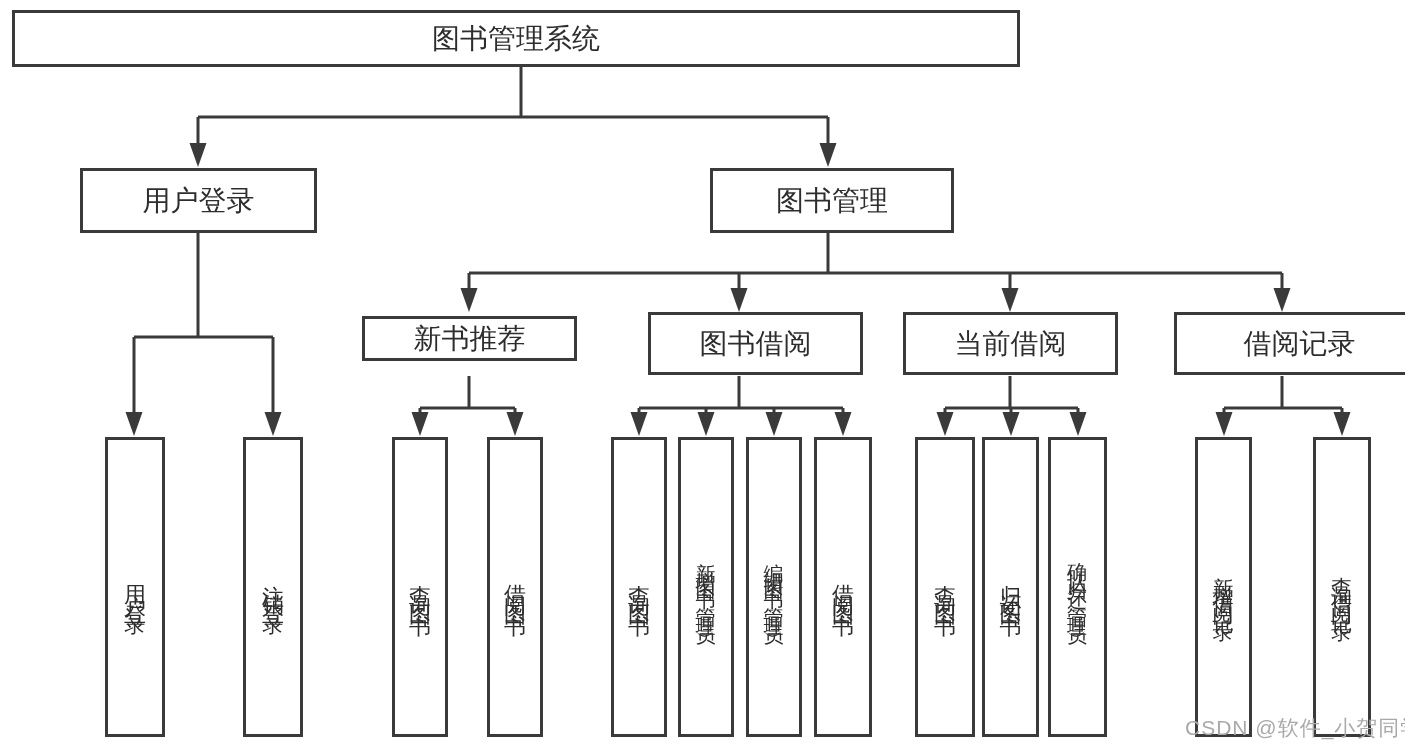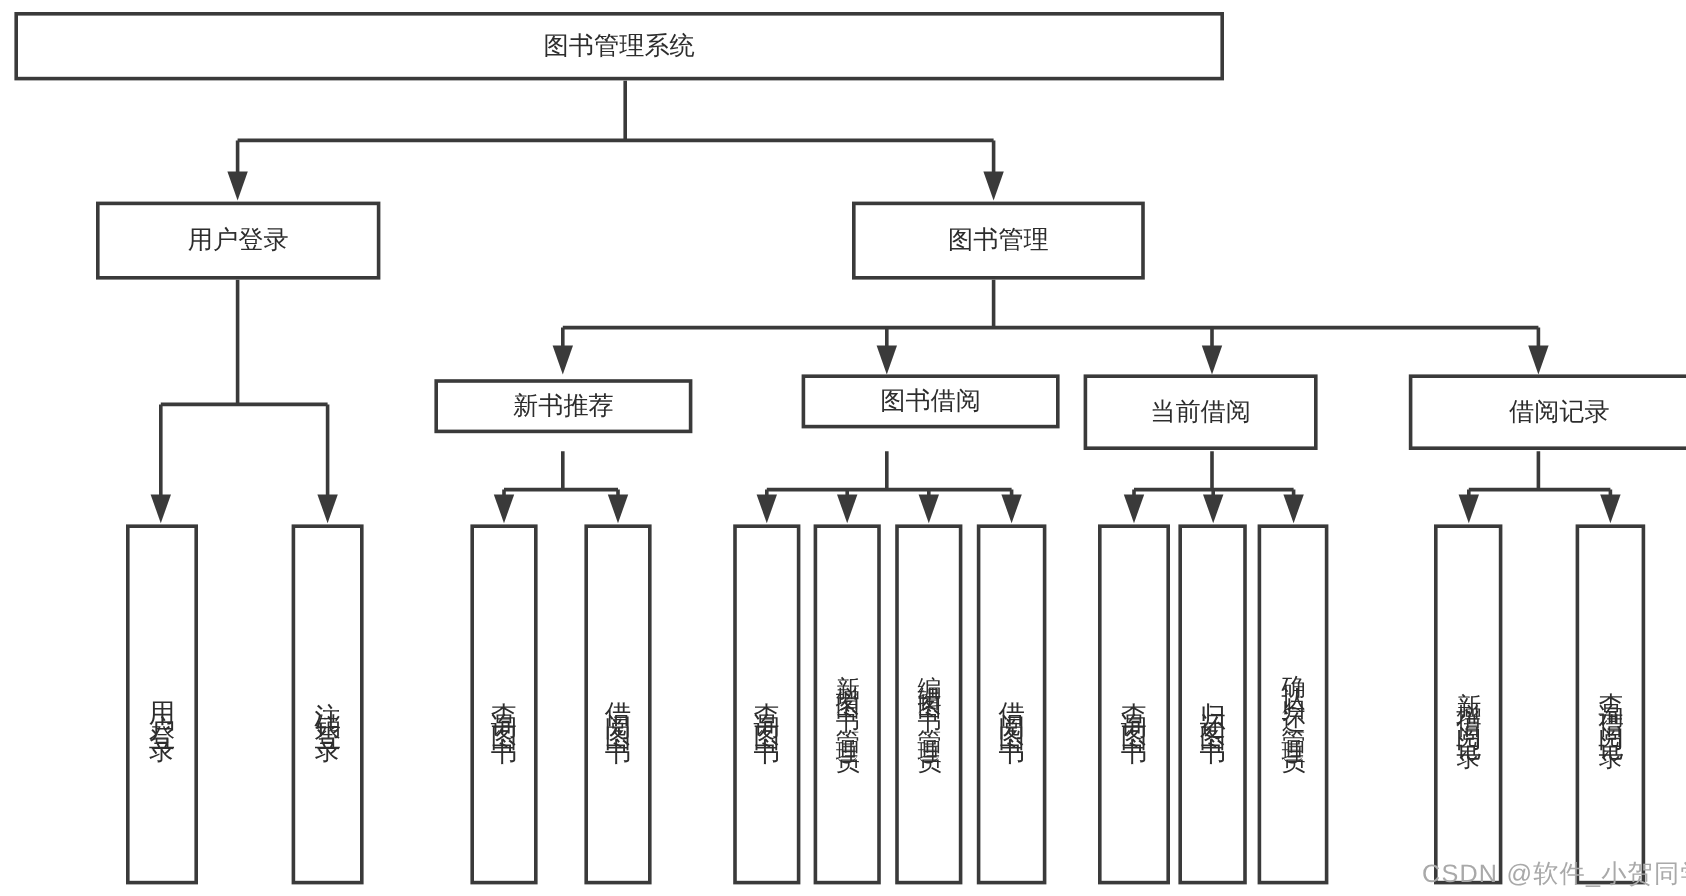--- a/index.html
+++ b/index.html
@@ -18,21 +18,21 @@
   }
   .connectors{position:absolute;left:0;top:0;width:1405px;height:747px;}
   .connectors path{stroke:var(--line);stroke-width:3;fill:none;}
   .connectors polygon{fill:var(--line);}
   .box{
     position:absolute;
     border:3px solid var(--line);
     background:#fff;
     display:flex;align-items:center;justify-content:center;
     color:var(--text);
-    font-size:21px;
+    font-size:28px;
     box-sizing:border-box;
     text-align:center;
     line-height:1;
   }
   .v{
     writing-mode:vertical-rl;
     text-orientation:mixed;
     font-size:22px;
     letter-spacing:10px;
   }
@@ -81,22 +81,22 @@
     <polygon points="1215.5,412 1232.5,412 1224,436"></polygon>
     <polygon points="1333.5,412 1350.5,412 1342,436"></polygon>
   </svg>
 
   <div class="box" style="left:12px;top:10px;width:1008px;height:57px">图书管理系统</div>
 
   <div class="box" style="left:80px;top:168px;width:237px;height:65px">用户登录</div>
   <div class="box" style="left:710px;top:168px;width:244px;height:65px">图书管理</div>
 
   <div class="box" style="left:362px;top:316px;width:215px;height:45px">新书推荐</div>
-  <div class="box" style="left:668px;top:312px;width:215px;height:45px">图书借阅</div>
-  <div class="box" style="left:903px;top:312px;width:195px;height:63px">当前借阅</div>
+  <div class="box" style="left:648px;top:312px;width:215px;height:63px">图书借阅</div>
+  <div class="box" style="left:903px;top:312px;width:215px;height:63px">当前借阅</div>
   <div class="box" style="left:1174px;top:312px;width:251px;height:63px">借阅记录</div>
 
   <div class="box v" style="left:105px;top:437px;width:60px;height:300px">用户登录</div>
   <div class="box v" style="left:243px;top:437px;width:60px;height:300px">注销登录</div>
 
   <div class="box v" style="left:392px;top:437px;width:56px;height:300px">查询图书</div>
   <div class="box v" style="left:487px;top:437px;width:56px;height:300px">借阅图书</div>
 
   <div class="box v" style="left:611px;top:437px;width:56px;height:300px">查询图书</div>
   <div class="box v small" style="left:678px;top:437px;width:56px;height:300px">新增图书（管理员）</div>

